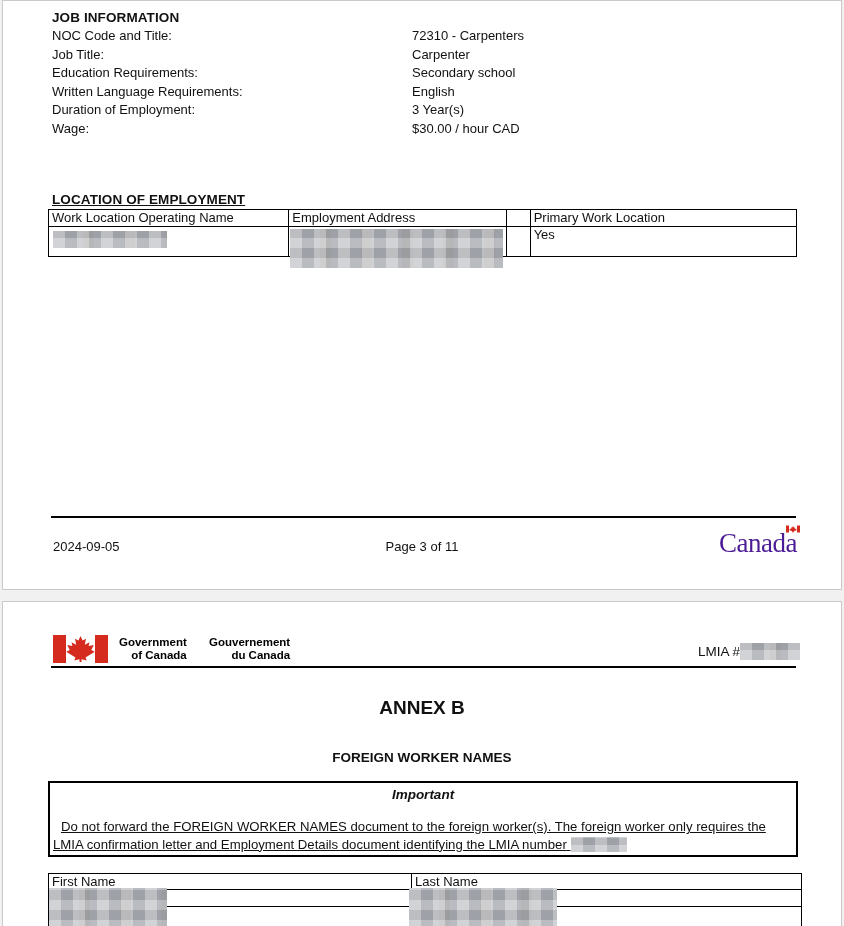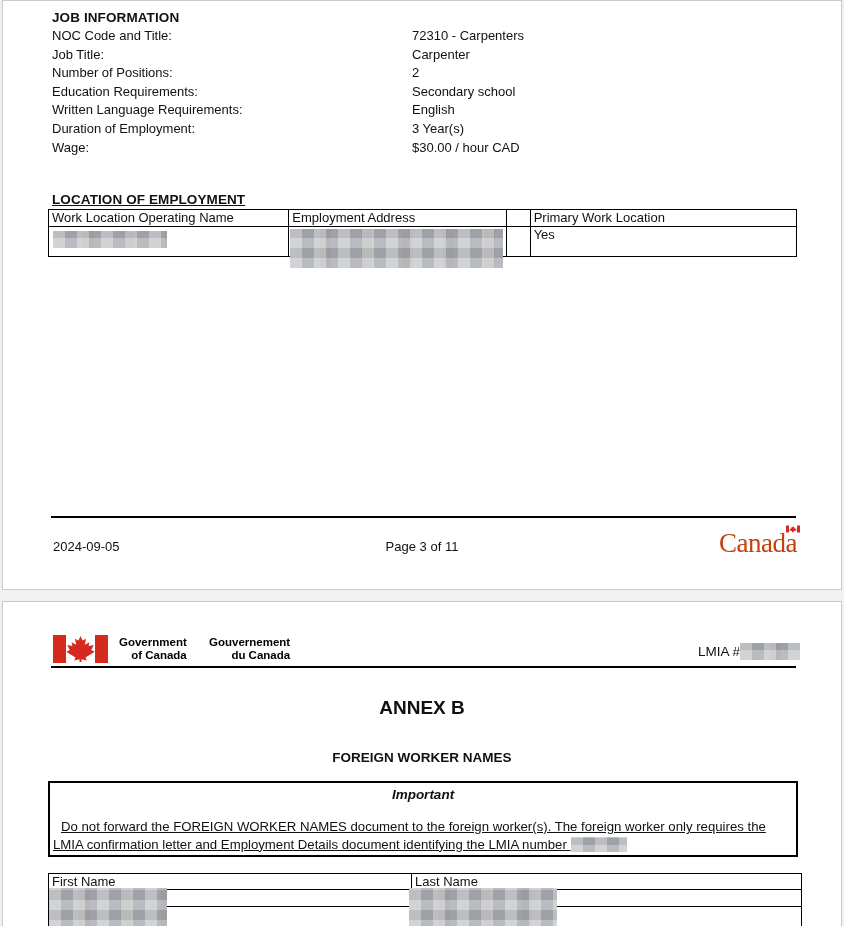--- a/index.html
+++ b/index.html
@@ -76,21 +76,21 @@
   }
 
   .hr-black { position: absolute; background: #000; }
 
   #footer-date { left: 50px; top: 538px; font-size: 13px; }
   #footer-page { left: 0; top: 538px; width: 838px; text-align: center; font-size: 13px; }
 
   #wordmark {
     right: 44px; top: 527px;
     font-family: "Liberation Serif", serif;
-    font-size: 27px; color: #c2410c;
+    font-size: 27px; color: #4c1d95;
     letter-spacing: -0.5px;
   }
   .wm-a { position: relative; }
   .wm-flag { position: absolute; top: -3px; right: -3px; width: 14px; height: 8px; }
 
   
   #flag-logo { left: 50px; top: 33px; width: 55px; height: 28px; }
   .gov-text {
     top: 34px; font-size: 11.5px; font-weight: bold; line-height: 13px; color: #000; text-align: right;
   }
@@ -121,23 +121,20 @@
   <div class="page" id="page1">
 
     <div class="abs sec-heading" id="job-heading">JOB INFORMATION</div>
 
     <div class="abs" id="fields">
       <div class="frow">
         <span class="flabel">NOC Code and Title:</span><span class="fvalue">72310 - Carpenters</span>
       </div>
       <div class="frow">
         <span class="flabel">Job Title:</span><span class="fvalue">Carpenter</span>
-      </div>
-      <div class="frow">
-        <span class="flabel">Number of Positions:</span><span class="fvalue">2</span>
       </div>
       <div class="frow">
         <span class="flabel">Education Requirements:</span><span class="fvalue">Secondary school</span>
       </div>
       <div class="frow">
         <span class="flabel">Written Language Requirements:</span><span class="fvalue">English</span>
       </div>
       <div class="frow">
         <span class="flabel">Duration of Employment:</span><span class="fvalue">3 Year(s)</span>
       </div>

